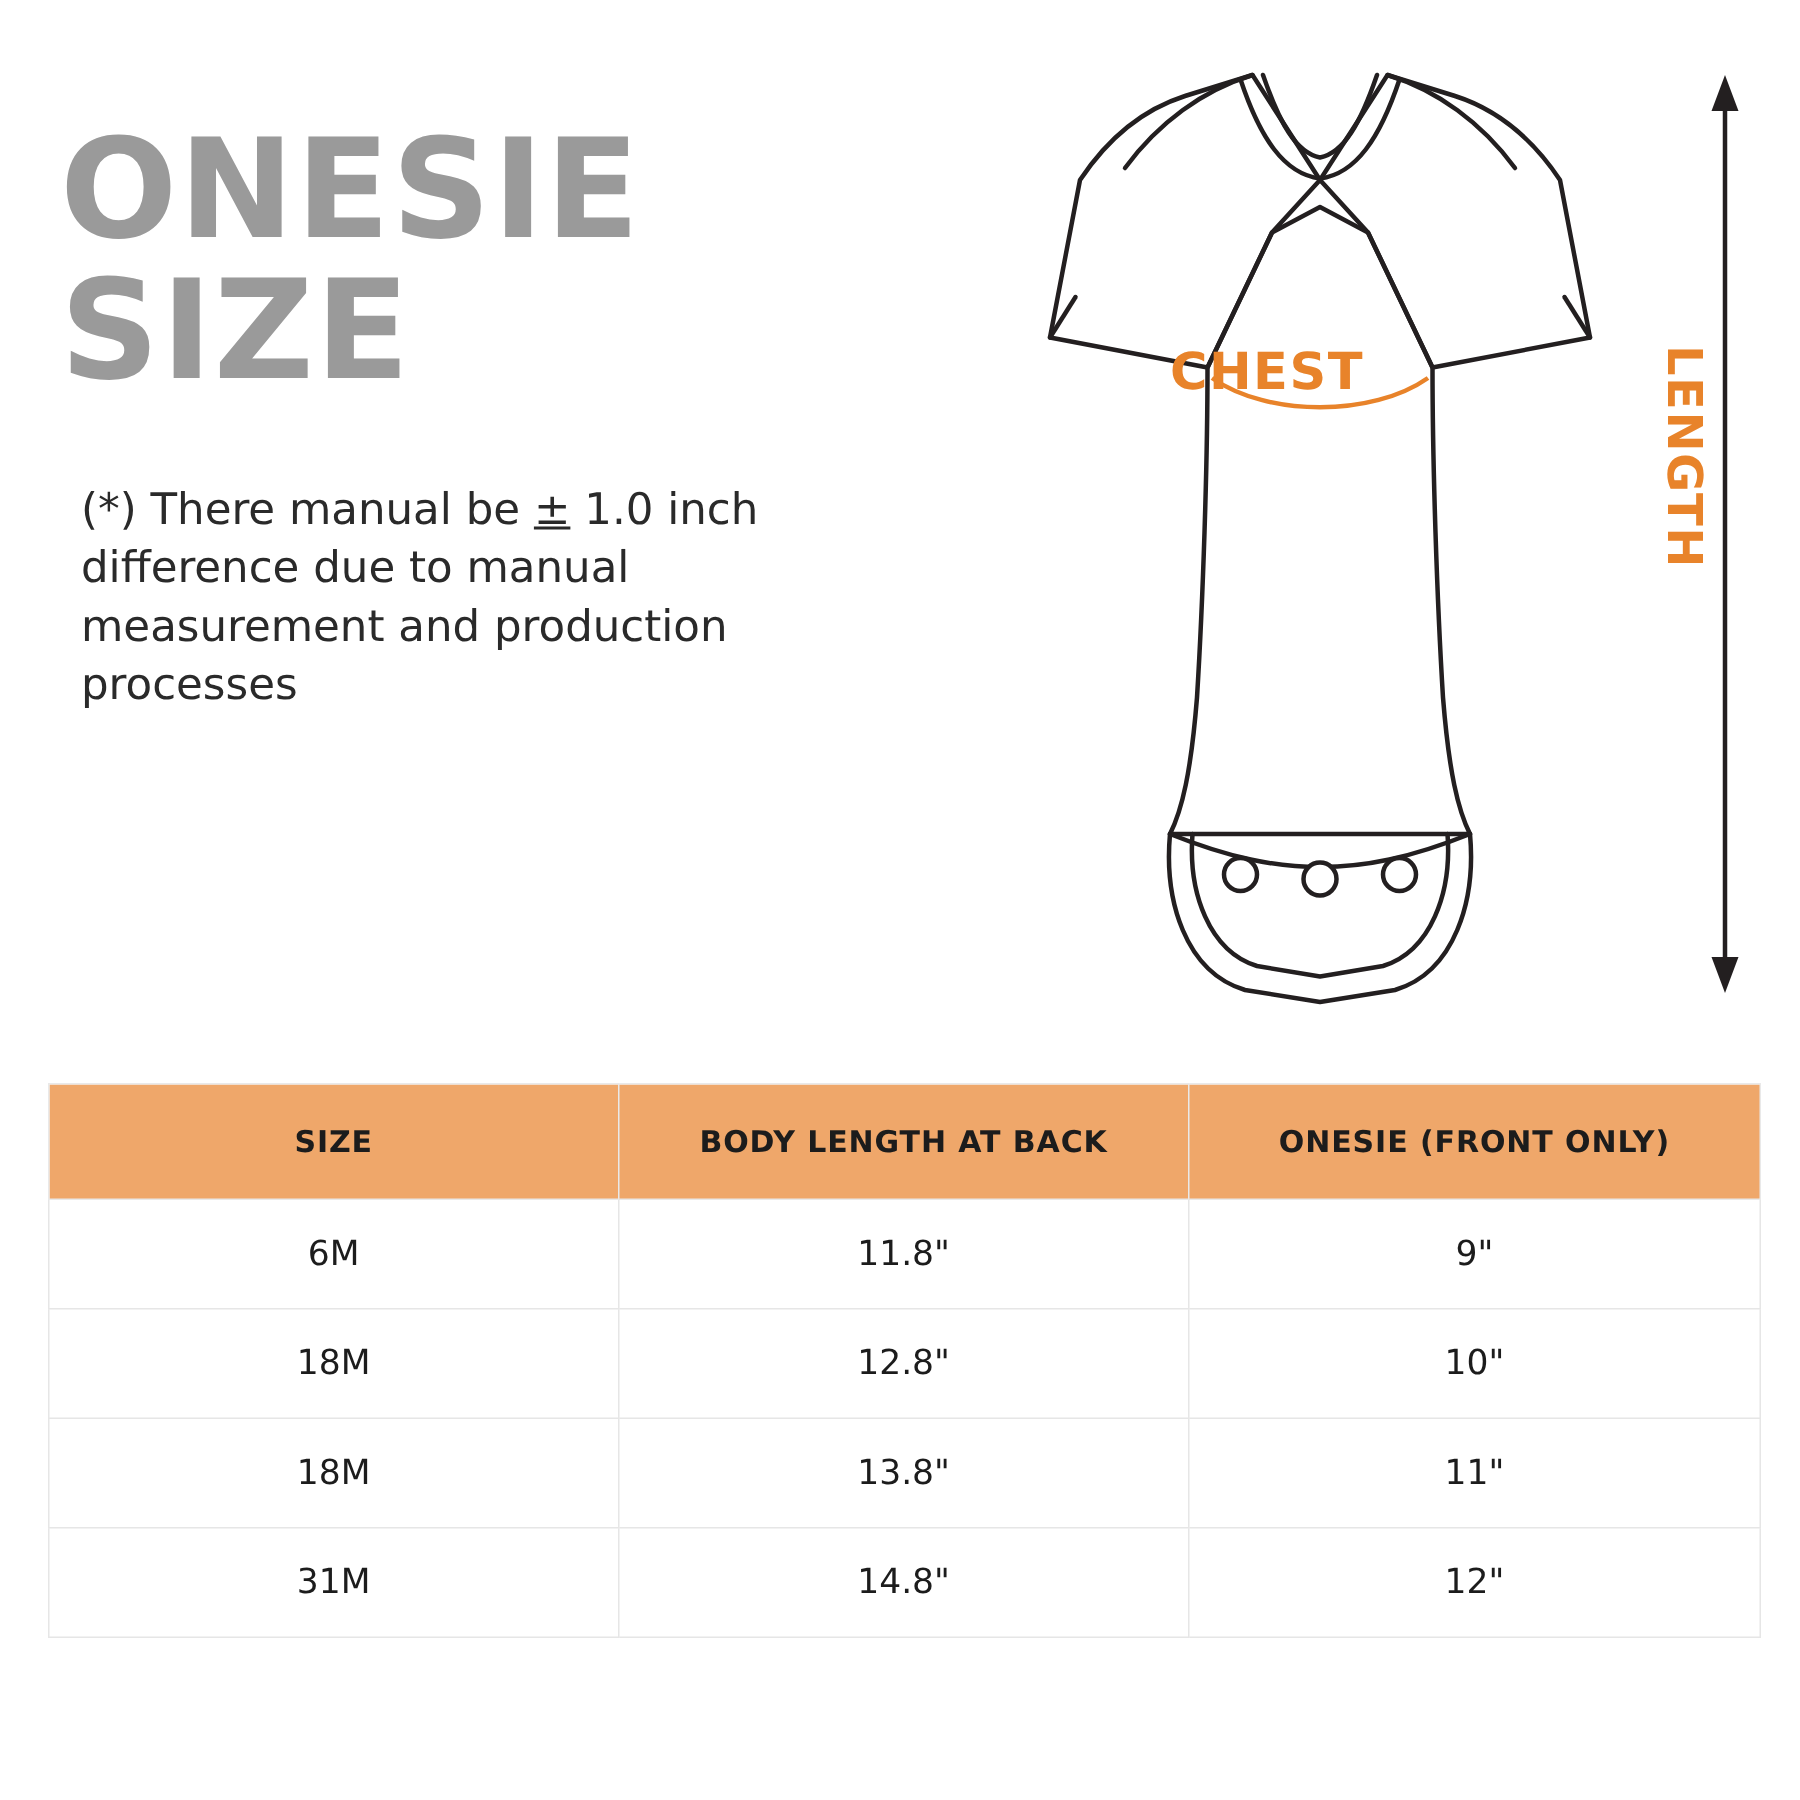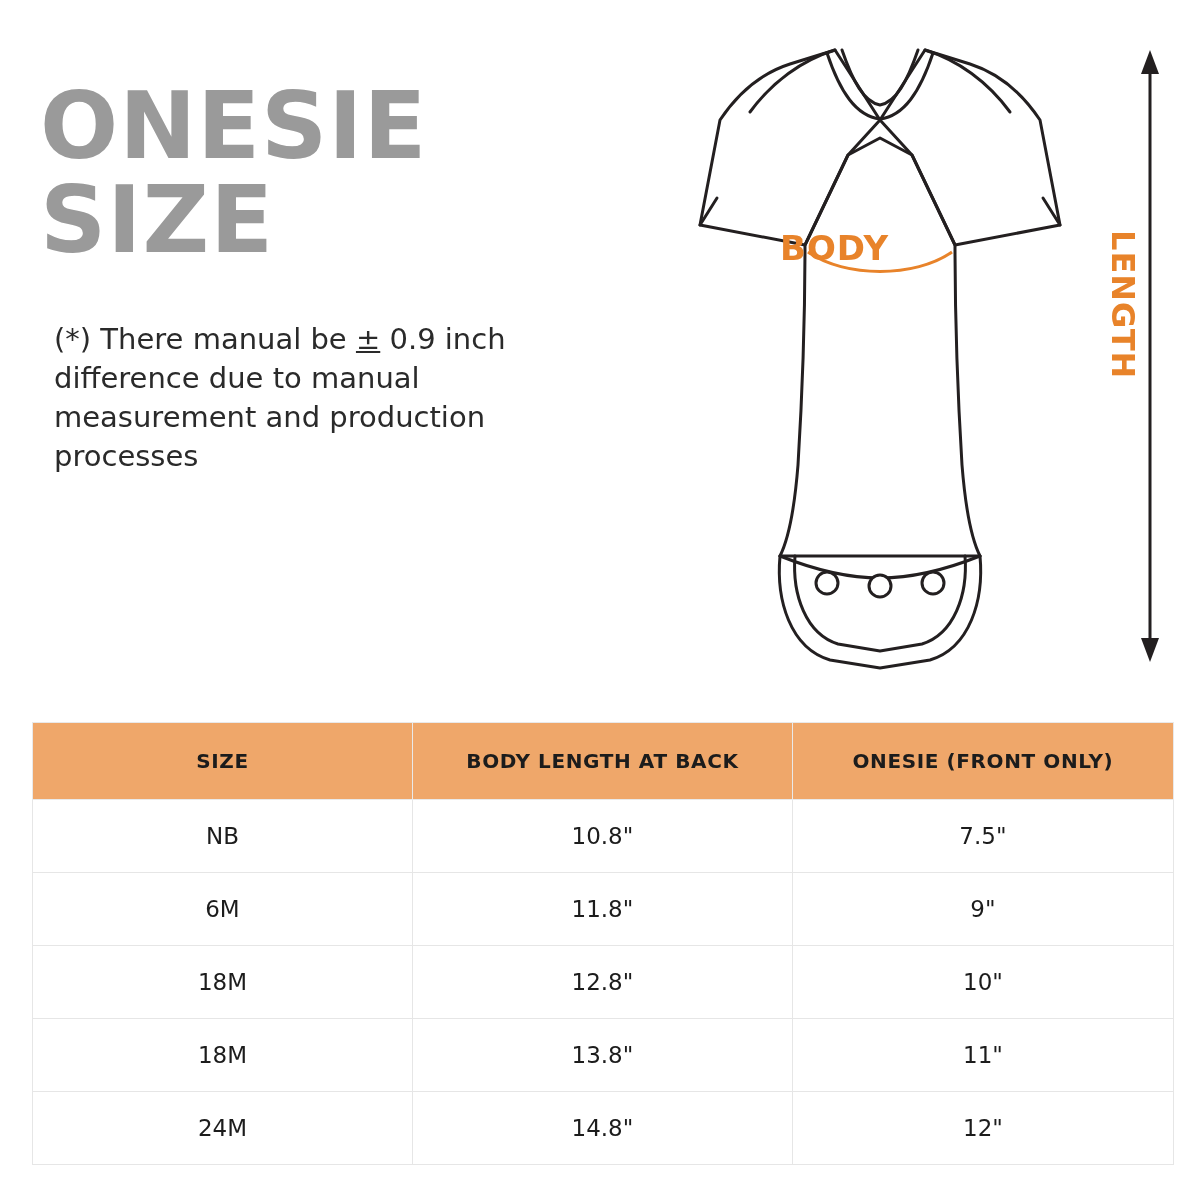--- a/index.html
+++ b/index.html
@@ -110,21 +110,21 @@
 </style>
 </head>
 <body>
 
 <div id="left-panel">
   <h1 id="title">
     <span class="line">ONESIE</span>
     <span class="line">SIZE</span>
   </h1>
   <p id="note">
-    <span>(*) There manual be </span><span class="uline">±</span><span> 0.9 inch difference due to manual measurement and production processes</span>
+    <span>(*) There manual be </span><span class="uline">±</span><span> 1.0 inch difference due to manual measurement and production processes</span>
   </p>
 </div>
 
 <div id="illustration">
   <svg width="600" height="670" viewBox="0 0 600 670">
     <g fill="none" stroke="#231f20" stroke-width="3" stroke-linejoin="round" stroke-linecap="round">
 
       <path d="M140,100 C160,70 185,52 210,44 L255,30 L300,100 L268,135 L225,225 L120,205 Z"></path>
 
       <path d="M460,100 C440,70 415,52 390,44 L345,30 L300,100 L332,135 L375,225 L480,205 Z"></path>
@@ -161,56 +161,51 @@
   </svg>
 
   
   <svg width="60" height="660" viewBox="0 0 60 660" style="position:absolute; left:540px; top:6px;">
     <line x1="30" y1="40" x2="30" y2="620" stroke="#231f20" stroke-width="3"></line>
     <polygon points="30,24 21,48 39,48" fill="#231f20"></polygon>
     <polygon points="30,636 21,612 39,612" fill="#231f20"></polygon>
   </svg>
 </div>
 
-<div id="chest-label">BODY</div>
+<div id="chest-label">CHEST</div>
 <div id="length-label">LENGTH</div>
 
 <table id="size-table">
   <colgroup>
       <col class="c1">
       <col class="c2">
       <col class="c3">
     </colgroup>
   <thead>
     <tr>
       <th>SIZE</th>
       <th>BODY LENGTH AT BACK</th>
       <th>ONESIE (FRONT ONLY)</th>
     </tr>
   </thead>
   <tbody>
     <tr>
-      <td>NB</td>
-      <td>10.8"</td>
-      <td>7.5"</td>
-    </tr>
-    <tr>
       <td>6M</td>
       <td>11.8"</td>
       <td>9"</td>
     </tr>
     <tr>
       <td>18M</td>
       <td>12.8"</td>
       <td>10"</td>
     </tr>
     <tr>
       <td>18M</td>
       <td>13.8"</td>
       <td>11"</td>
     </tr>
     <tr>
-      <td>24M</td>
+      <td>31M</td>
       <td>14.8"</td>
       <td>12"</td>
     </tr>
   </tbody>
 </table>
 
 </body></html>

